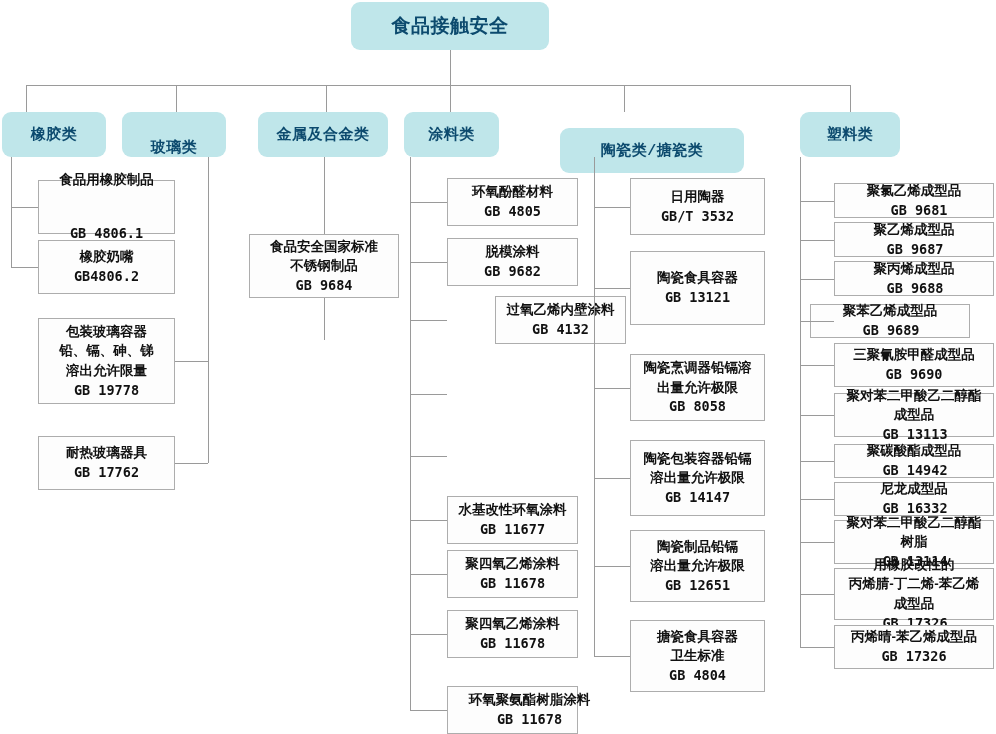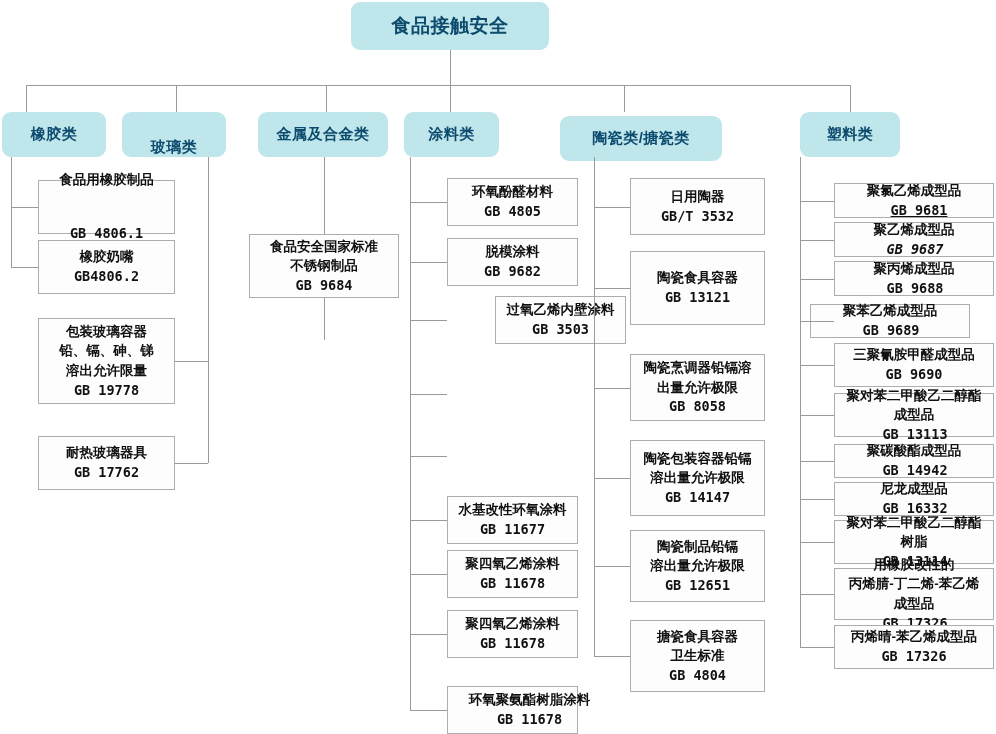--- a/index.html
+++ b/index.html
@@ -72,21 +72,21 @@
     </div>
     <div class="line vline" style="left: 326px; top: 85px; width: 1px; height: 27px;"></div>
     <div class="node cat" style="left: 258px; top: 112px; width: 130px; height: 45px;">
       <span>金属及合金类</span>
     </div>
     <div class="line vline" style="left: 450px; top: 85px; width: 1px; height: 27px;"></div>
     <div class="node cat" style="left: 404px; top: 112px; width: 95px; height: 45px;">
       <span>涂料类</span>
     </div>
     <div class="line vline" style="left: 624px; top: 85px; width: 1px; height: 27px;"></div>
-    <div class="node cat" style="left: 560px; top: 116px; width: 162px; height: 45px;">
+    <div class="node cat" style="left: 560px; top: 128px; width: 184px; height: 45px; font-family: Liberation Mono, monospace;">
       <span>陶瓷类/搪瓷类</span>
     </div>
     <div class="line vline" style="left: 850px; top: 85px; width: 1px; height: 27px;"></div>
     <div class="node cat" style="left: 800px; top: 112px; width: 100px; height: 45px;">
       <span>塑料类</span>
     </div>
     <div class="line vline" style="left: 11px; top: 157px; width: 1px; height: 110px;"></div>
     <div class="leaf" style="left: 38px; top: 180px; width: 137px; height: 54px; gap: 34px;">
       <span class="ln">食品用橡胶制品</span>
       <span class="ln code">GB 4806.1</span>
@@ -123,21 +123,21 @@
       <span class="ln code">GB 4805</span>
     </div>
     <div class="line hline" style="left: 410px; top: 202px; width: 37px; height: 1px;"></div>
     <div class="leaf" style="left: 447px; top: 238px; width: 131px; height: 48px;">
       <span class="ln">脱模涂料</span>
       <span class="ln code">GB 9682</span>
     </div>
     <div class="line hline" style="left: 410px; top: 262px; width: 37px; height: 1px;"></div>
     <div class="leaf" style="left: 447px; top: 296px; width: 131px; height: 48px; margin-left: 48px;">
       <span class="ln">过氧乙烯内壁涂料</span>
-      <span class="ln code">GB 3503</span>
+      <span class="ln code">GB 4132</span>
     </div>
     <div class="line hline" style="left: 410px; top: 320px; width: 37px; height: 1px;"></div>
     <div class="line hline" style="left: 410px; top: 394px; width: 37px; height: 1px;"></div>
     <div class="line hline" style="left: 410px; top: 456px; width: 37px; height: 1px;"></div>
     <div class="leaf" style="left: 447px; top: 496px; width: 131px; height: 48px;">
       <span class="ln">水基改性环氧涂料</span>
       <span class="ln code">GB 11677</span>
     </div>
     <div class="line hline" style="left: 410px; top: 520px; width: 37px; height: 1px;"></div>
     <div class="leaf" style="left: 447px; top: 550px; width: 131px; height: 48px;">
@@ -186,26 +186,26 @@
     <div class="line hline" style="left: 594px; top: 566px; width: 36px; height: 1px;"></div>
     <div class="leaf" style="left: 630px; top: 620px; width: 135px; height: 72px;">
       <span class="ln">搪瓷食具容器</span>
       <span class="ln">卫生标准</span>
       <span class="ln code">GB 4804</span>
     </div>
     <div class="line hline" style="left: 594px; top: 656px; width: 36px; height: 1px;"></div>
     <div class="line vline" style="left: 800px; top: 157px; width: 1px; height: 490px;"></div>
     <div class="leaf inline" style="left: 834px; top: 183px; width: 160px; height: 35px;">
       <span class="ln">聚氯乙烯成型品</span>
-      <span class="ln code" style="margin-left: 10px; text-decoration: underline;">GB 9681</span>
+      <span class="ln code" style="margin-left: 10px;">GB 9681</span>
     </div>
     <div class="line hline" style="left: 800px; top: 200.5px; width: 34px; height: 1px;"></div>
     <div class="leaf inline" style="left: 834px; top: 222px; width: 160px; height: 35px;">
       <span class="ln">聚乙烯成型品</span>
-      <span class="ln code" style="margin-left: 2px; font-style: italic;">GB 9687</span>
+      <span class="ln code" style="margin-left: 2px;">GB 9687</span>
     </div>
     <div class="line hline" style="left: 800px; top: 239.5px; width: 34px; height: 1px;"></div>
     <div class="leaf inline" style="left: 834px; top: 261px; width: 160px; height: 35px;">
       <span class="ln">聚丙烯成型品</span>
       <span class="ln code" style="margin-left: 2px;">GB 9688</span>
     </div>
     <div class="line hline" style="left: 800px; top: 278.5px; width: 34px; height: 1px;"></div>
     <div class="leaf inline" style="left: 810px; top: 304px; width: 160px; height: 34px;">
       <span class="ln">聚苯乙烯成型品</span>
       <span class="ln code" style="margin-left: 2px;">GB 9689</span>

